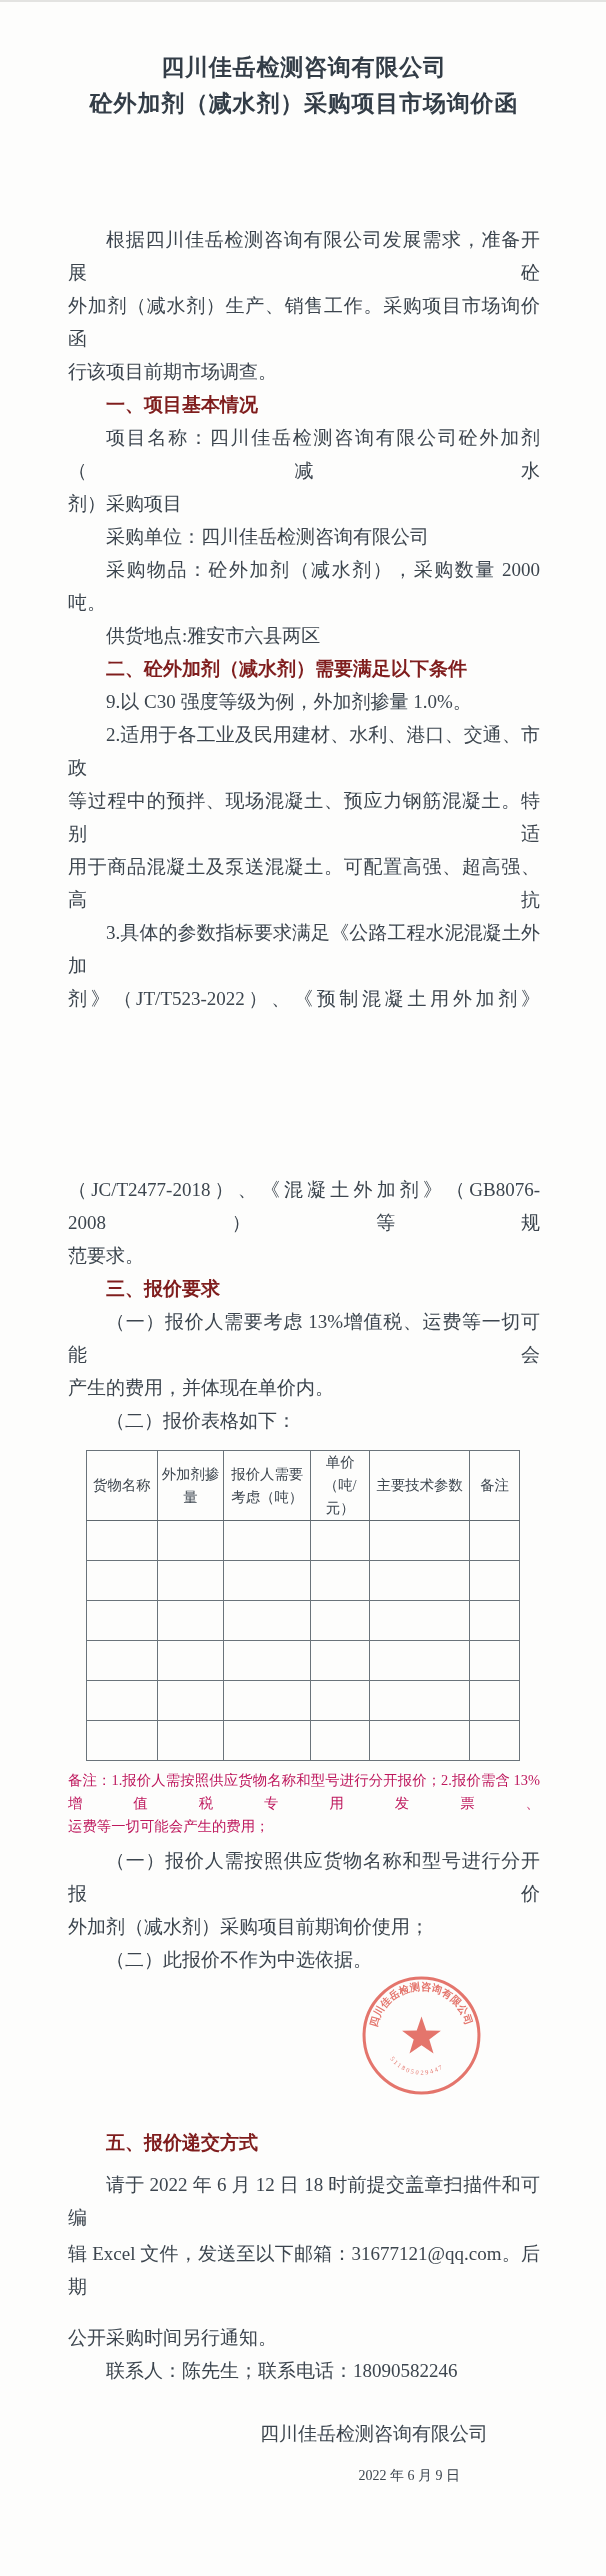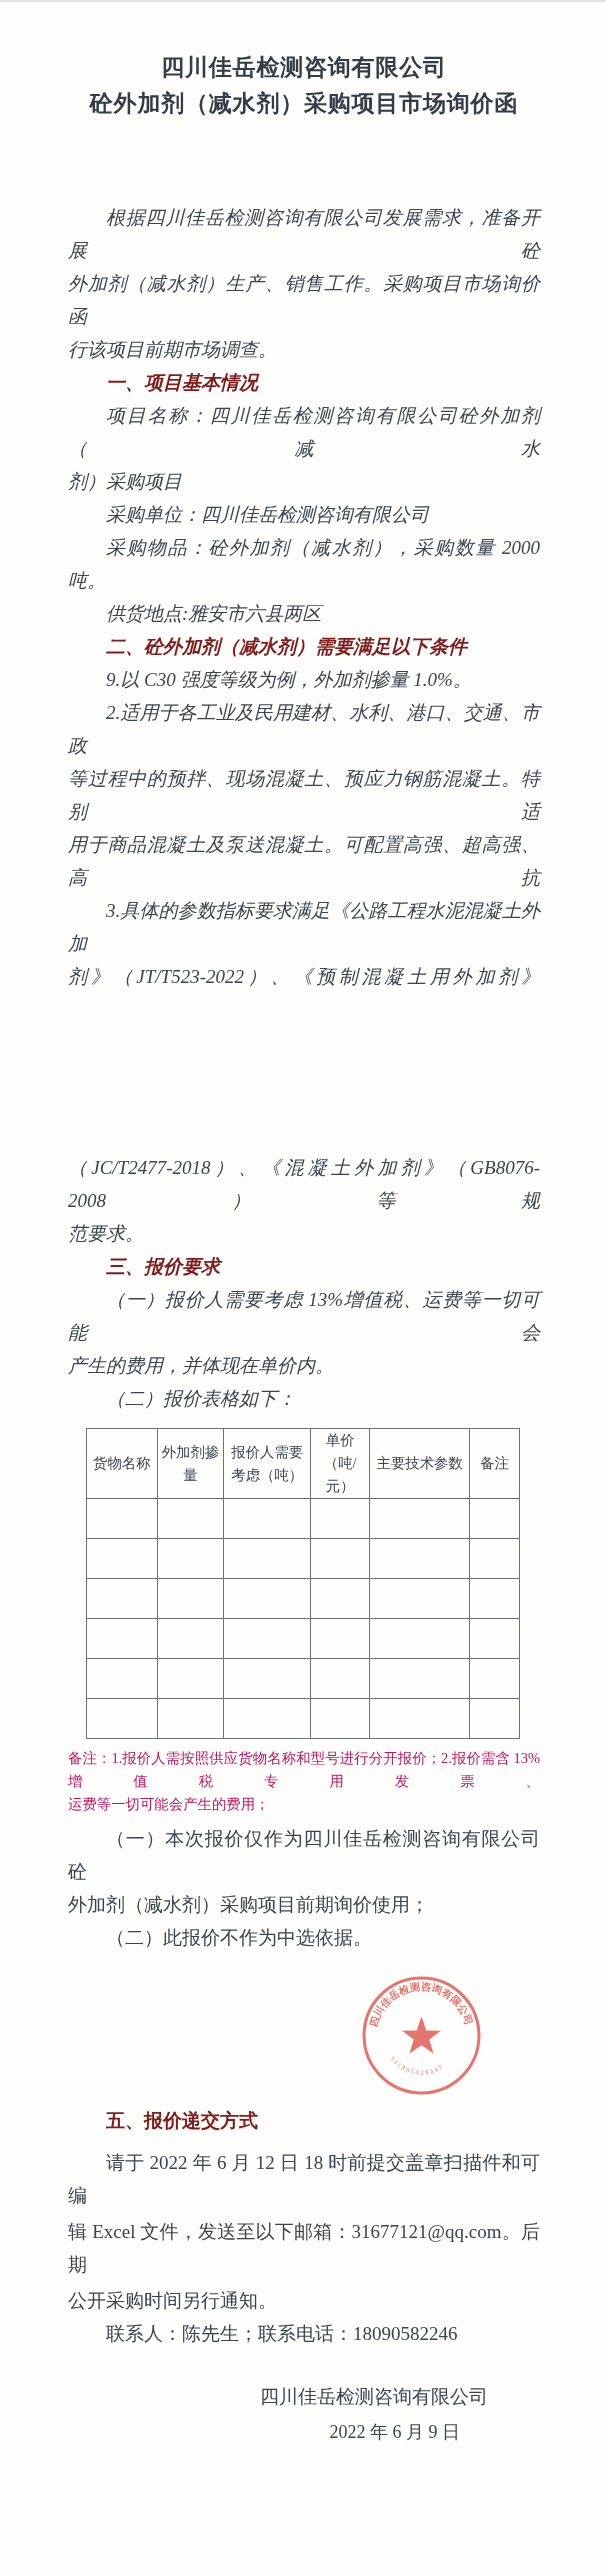--- a/index.html
+++ b/index.html
@@ -11,21 +11,21 @@
     position:relative;
   }
   .top-edge{position:absolute;top:0;left:0;right:0;height:2.3px;background:#e3e3e1;}
   .page{position:relative;padding:42px 67px 0 68px;}
   .title{
     margin:0;font-size:23px;font-weight:bold;color:#333d47;
     text-align:center;line-height:36px;letter-spacing:0.8px;
   }
   .title.first{margin-top:7.6px;}
   .flow{margin:0;}
-  #flow1{margin-top:79px;font-style:italic;}
+  #flow1{margin-top:101px;}
   .ln{
     font-size:19px;line-height:33px;
     text-align:justify;text-align-last:justify;
     white-space:normal;
   }
   .ln.end{text-align-last:left;}
   .ln.ind{text-indent:38px;}
   .ln.bold{font-weight:bold;color:#7f1d1d;}
   .quote-table{
     border-collapse:collapse;
@@ -49,21 +49,21 @@
     margin-top:7.6px;font-size:14.4px;line-height:23px;color:#be185d;
     text-align:justify;
   }
   .note .ln{font-size:14.4px;line-height:23px;text-indent:0;}
   .sig{margin:0;}
   .sig-company{
     margin-top:30px;font-size:19px;line-height:33px;
     text-align:right;padding-right:52px;letter-spacing:0px;color:#3c454e;
   }
   .sig-date{
-    font-size:18px;line-height:33px;margin-top:3px;
+    font-size:14px;line-height:33px;margin-top:9px;
     text-align:right;padding-right:80px;color:#3c454e;
   }
   .stamp{
     position:absolute;left:358px;top:1972px;width:127px;height:127px;
     opacity:.78;mix-blend-mode:multiply;pointer-events:none;
   }
   .bottom-fill{height:425px;}
 </style>
 </head>
 <body>
@@ -170,27 +170,27 @@
         </tr>
       </tbody>
   </table>
 
   <div class="note" id="note-lines">
       <div class="ln">备注：1.报价人需按照供应货物名称和型号进行分开报价；2.报价需含 13%增值税专用发票、</div>
       <div class="ln end">运费等一切可能会产生的费用；</div>
     </div>
 
   <div id="flow2" class="flow">
-      <div class="ln ind" style="margin-top: 6px;">（一）本次报价仅作为四川佳岳检测咨询有限公司砼</div>
+      <div class="ln ind" style="margin-top: 6px;">（一）报价人需按照供应货物名称和型号进行分开报价</div>
       <div class="ln end">外加剂（减水剂）采购项目前期询价使用；</div>
       <div class="ln ind end">（二）此报价不作为中选依据。</div>
       <div class="ln ind bold end" style="margin-top: 150px;">五、报价递交方式</div>
       <div class="ln ind" style="margin-top: 9px;">请于 2022 年 6 月 12 日 18 时前提交盖章扫描件和可编</div>
       <div class="ln" style="margin-top: 3px;">辑 Excel 文件，发送至以下邮箱：31677121@qq.com。后期</div>
-      <div class="ln end" style="margin-top: 3px;">公开采购时间另行通知。</div>
+      <div class="ln end" style="margin-top: 18px;">公开采购时间另行通知。</div>
       <div class="ln ind end">联系人：陈先生；联系电话：18090582246</div>
     </div>
 
   <div class="sig">
     <div class="sig-company">四川佳岳检测咨询有限公司</div>
     <div class="sig-date">2022 年 6 月 9 日</div>
   </div>
 
   <div class="bottom-fill"></div>
 </div>

